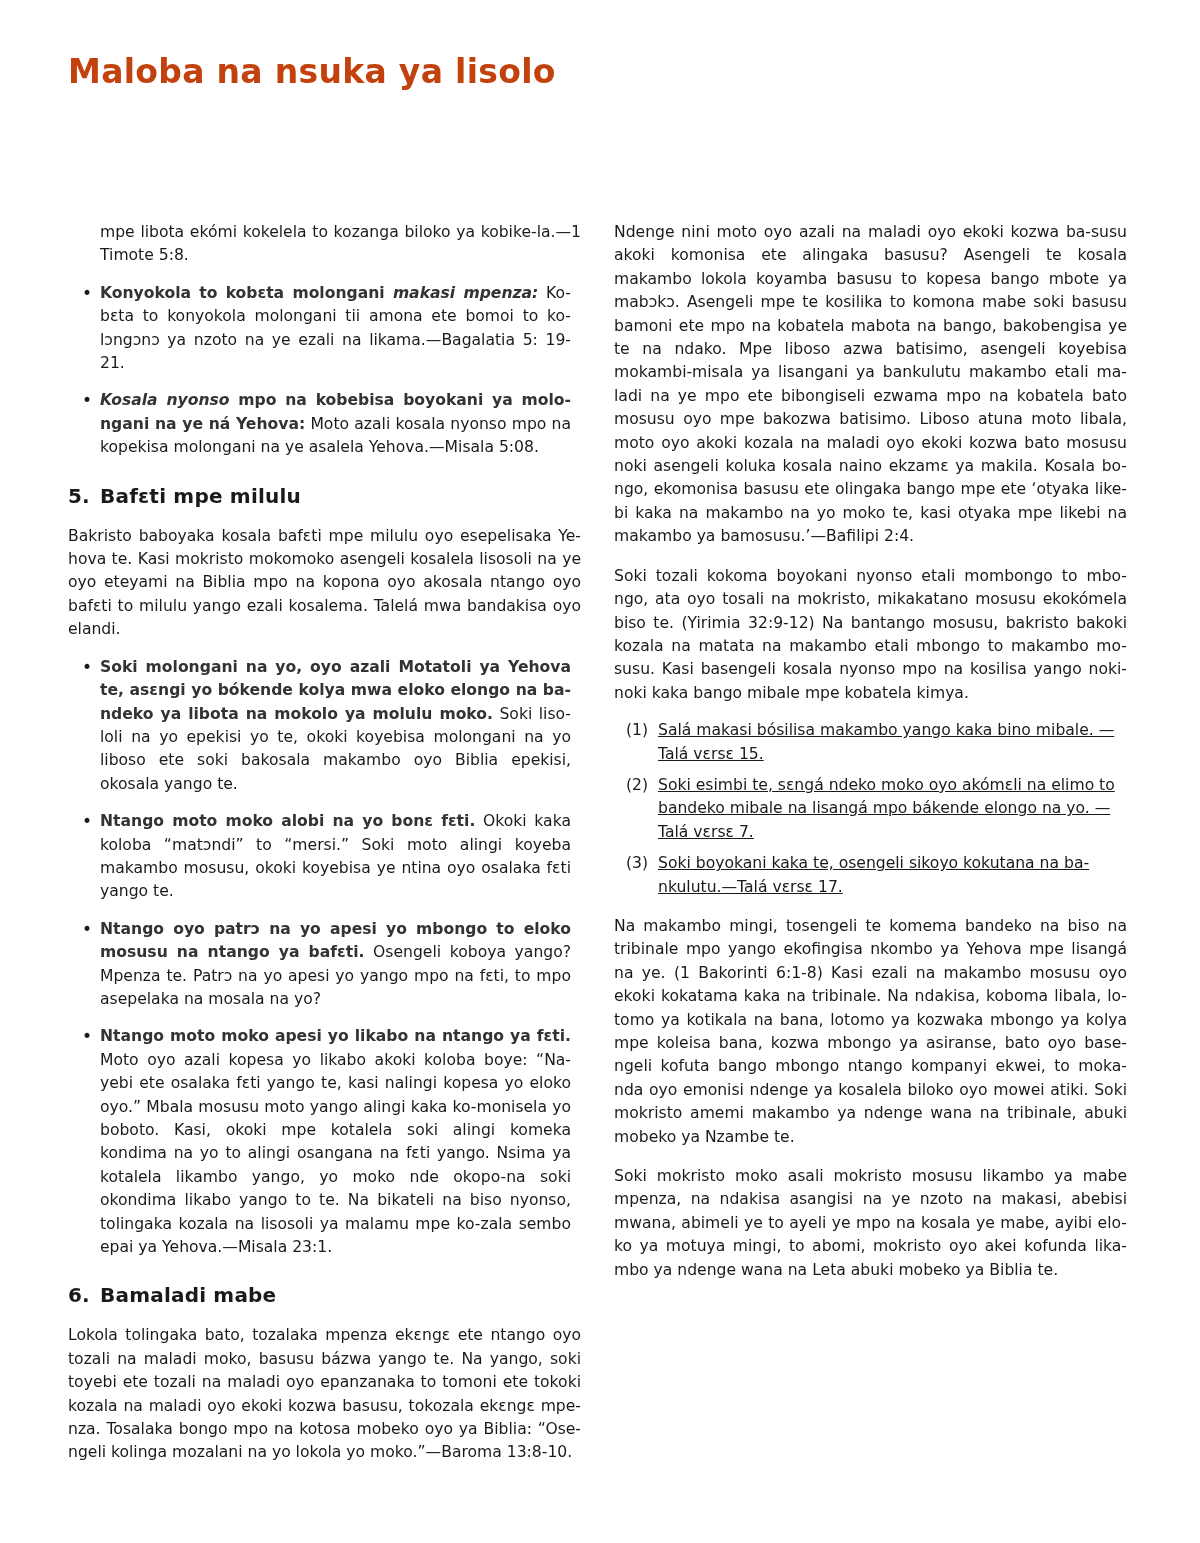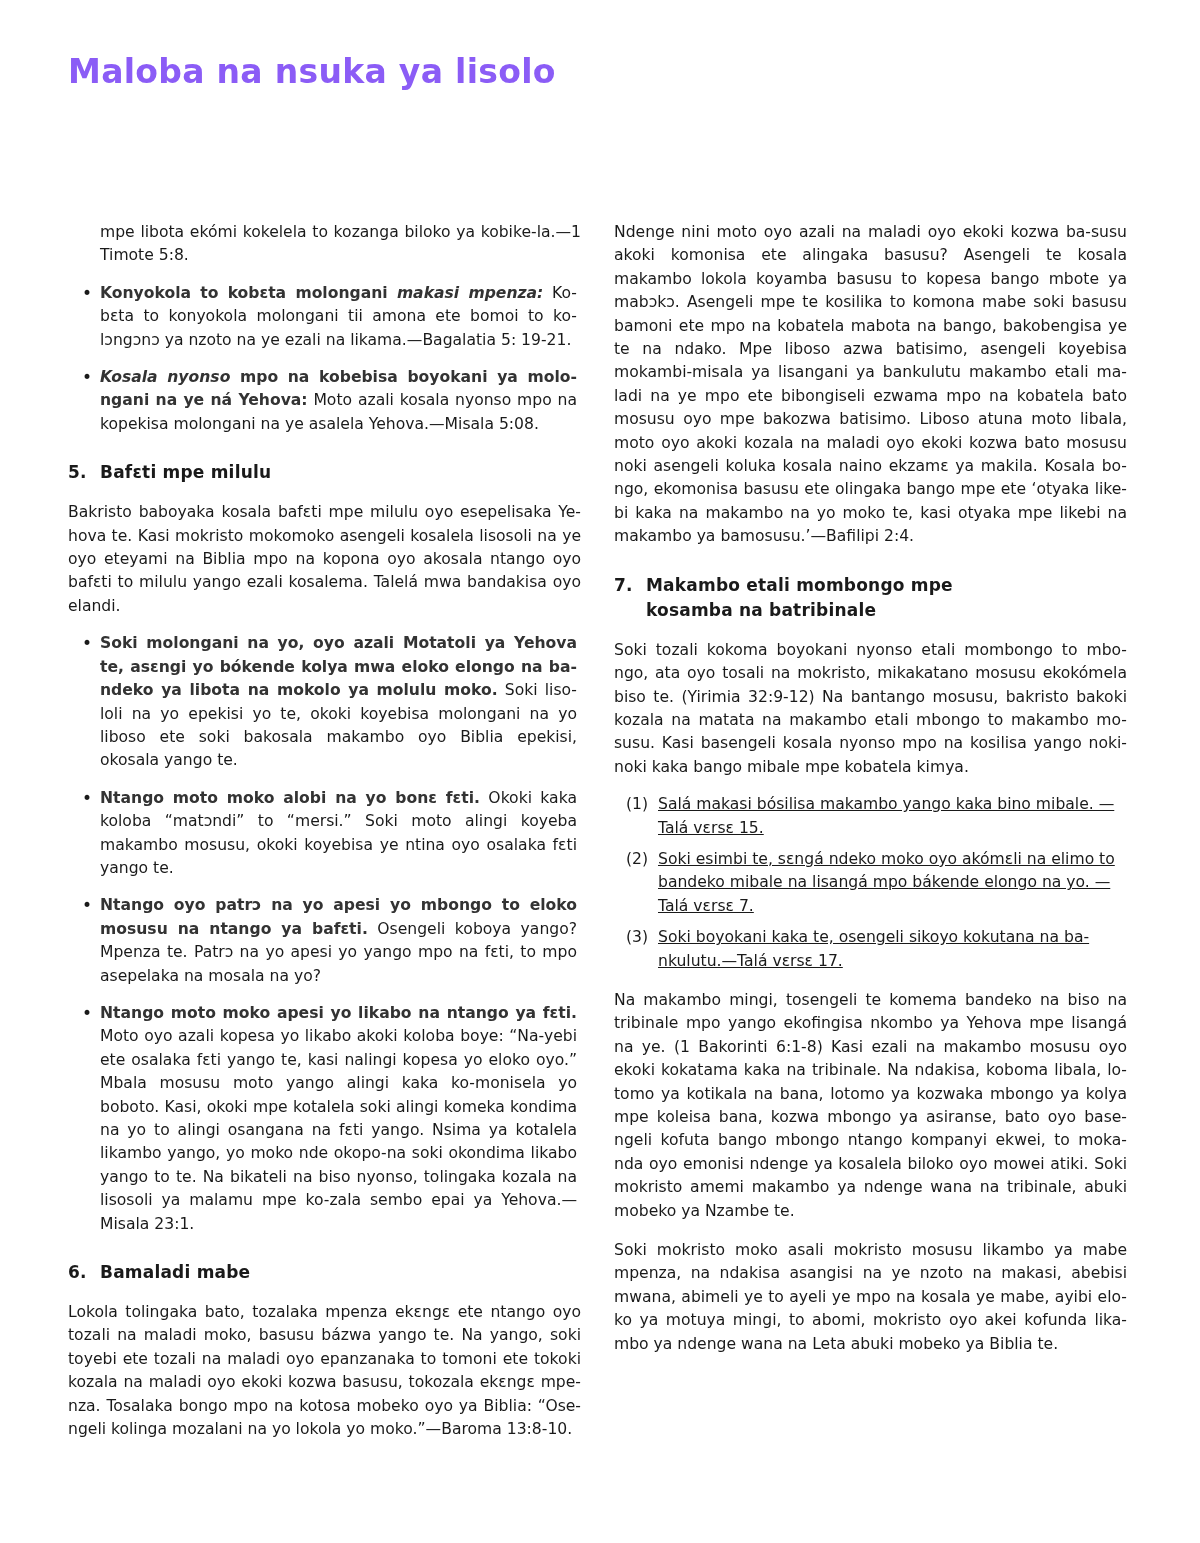--- a/index.html
+++ b/index.html
@@ -1,31 +1,31 @@
 <!DOCTYPE html>
 <html><head>
 <meta charset="utf-8">
 <style>
   html, body { margin: 0; padding: 0; background: #ffffff; }
   body { width: 1200px; height: 1543px; position: relative; overflow: hidden;
          font-family: "DejaVu Sans", "Liberation Sans", sans-serif; color: #1a1a1a; }
   .page-title { position: absolute; left: 68px; top: 52px; margin: 0;
     font-family: "DejaVu Sans", sans-serif; font-weight: bold; font-size: 33px;
-    color: #8b5cf6; letter-spacing: 0.3px; }
+    color: #c2410c; letter-spacing: 0.3px; }
   .col { position: absolute; top: 205px; width: 513px; font-size: 15.6px; line-height: 23.4px; }
   .col-left { left: 68px; }
   .col-right { left: 614px; }
   p { margin: 16px 0 14px 0; text-align: justify; hyphens: manual; }
   .indent { padding-left: 32px; }
   ul.bullets { list-style: none; margin: 0 0 14px 0; padding: 0 0 0 32px; }
-  ul.bullets li { position: relative; margin: 0 4px 14px 0; text-align: justify; }
+  ul.bullets li { position: relative; margin: 0 10px 14px 0; text-align: justify; }
   ul.bullets li::before { content: "\2022"; position: absolute; left: -18px; top: 0; font-size: 17px; }
   b { font-weight: bold; color: #333333; }
   i { font-style: italic; }
-  h2 { font-size: 17px; font-weight: bold; margin: 24px 0 14px 0; line-height: 25px; color: #1a1a1a; letter-spacing: 0.2px; }
+  h2 { font-size: 20px; font-weight: bold; margin: 24px 0 14px 0; line-height: 25px; color: #1a1a1a; letter-spacing: 0.2px; }
   h2 .num { display: inline-block; width: 32px; }
   h2 .h2-cont { display: block; padding-left: 32px; }
   ol.steps { list-style: none; margin: 0 0 10px 0; padding: 0 0 0 12px; }
   ol.steps li { display: flex; margin: 0 0 8px 0; }
   ol.steps .n { width: 32px; flex: 0 0 32px; }
   ol.steps .t { flex: 1; text-decoration: underline; }
 </style>
 </head>
 <body>
 
@@ -49,21 +49,20 @@
     <li><b>Ntango moto moko apesi yo likabo na ntango ya fɛti.</b><span> Moto oyo azali kopesa yo likabo akoki koloba boye: “Na-yebi ete osalaka fɛti yango te, kasi nalingi kopesa yo eloko oyo.” Mbala mosusu moto yango alingi kaka ko-monisela yo boboto. Kasi, okoki mpe kotalela soki alingi komeka kondima na yo to alingi osangana na fɛti yango. Nsima ya kotalela likambo yango, yo moko nde okopo-na soki okondima likabo yango to te. Na bikateli na biso nyonso, tolingaka kozala na lisosoli ya malamu mpe ko-zala sembo epai ya Yehova.—Misala 23:1.</span></li>
   </ul>
 
   <h2><span class="num">6.</span><span>Bamaladi mabe</span></h2>
   <p>Lokola tolingaka bato, tozalaka mpenza ekɛngɛ ete ntango oyo tozali na maladi moko, basusu bázwa yango te. Na yango, soki toyebi ete tozali na maladi oyo epanzanaka to tomoni ete tokoki kozala na maladi oyo ekoki kozwa basusu, tokozala ekɛngɛ mpe-nza. Tosalaka bongo mpo na kotosa mobeko oyo ya Biblia: “Ose-ngeli kolinga mozalani na yo lokola yo moko.”—Baroma 13:8-10.</p>
 </div>
 
 <div class="col col-right">
   <p>Ndenge nini moto oyo azali na maladi oyo ekoki kozwa ba-susu akoki komonisa ete alingaka basusu? Asengeli te kosala makambo lokola koyamba basusu to kopesa bango mbote ya mabɔkɔ. Asengeli mpe te kosilika to komona mabe soki basusu bamoni ete mpo na kobatela mabota na bango, bakobengisa ye te na ndako. Mpe liboso azwa batisimo, asengeli koyebisa mokambi-misala ya lisangani ya bankulutu makambo etali ma-ladi na ye mpo ete bibongiseli ezwama mpo na kobatela bato mosusu oyo mpe bakozwa batisimo. Liboso atuna moto libala, moto oyo akoki kozala na maladi oyo ekoki kozwa bato mosusu noki asengeli koluka kosala naino ekzamɛ ya makila. Kosala bo-ngo, ekomonisa basusu ete olingaka bango mpe ete ‘otyaka like-bi kaka na makambo na yo moko te, kasi otyaka mpe likebi na makambo ya bamosusu.’—Bafilipi 2:4.</p>
 
-  <h2><span class="num">7.</span><span>Makambo etali mombongo mpe</span><span class="h2-cont">kosamba na batribinale</span></h2>
   <p>Soki tozali kokoma boyokani nyonso etali mombongo to mbo-ngo, ata oyo tosali na mokristo, mikakatano mosusu ekokómela biso te. (Yirimia 32:9-12) Na bantango mosusu, bakristo bakoki kozala na matata na makambo etali mbongo to makambo mo-susu. Kasi basengeli kosala nyonso mpo na kosilisa yango noki-noki kaka bango mibale mpe kobatela kimya.</p>
 
   <ol class="steps">
     <li>
         <span class="n">(1)</span>
         <span class="t">Salá makasi bósilisa makambo yango kaka bino mibale. —Talá vɛrsɛ 15.</span>
       </li>
     <li>
         <span class="n">(2)</span>
         <span class="t">Soki esimbi te, sɛngá ndeko moko oyo akómɛli na elimo to bandeko mibale na lisangá mpo bákende elongo na yo. —Talá vɛrsɛ 7.</span>

